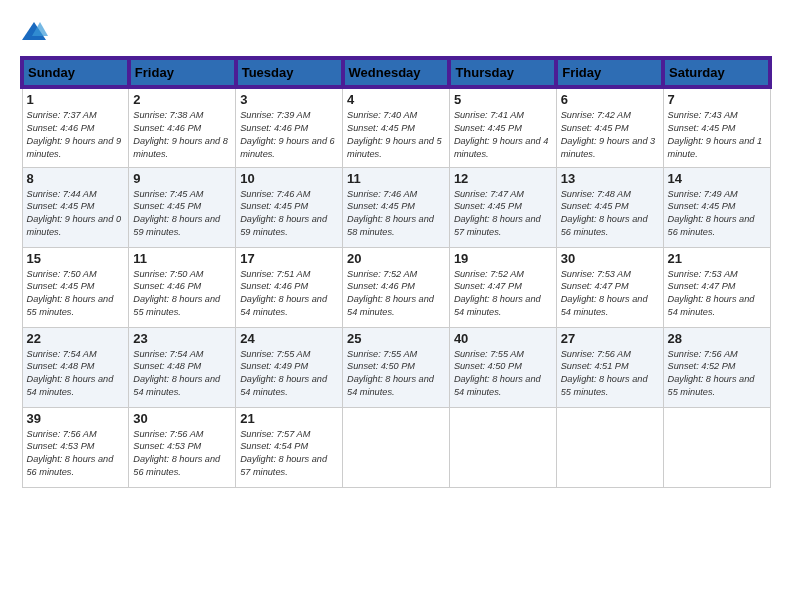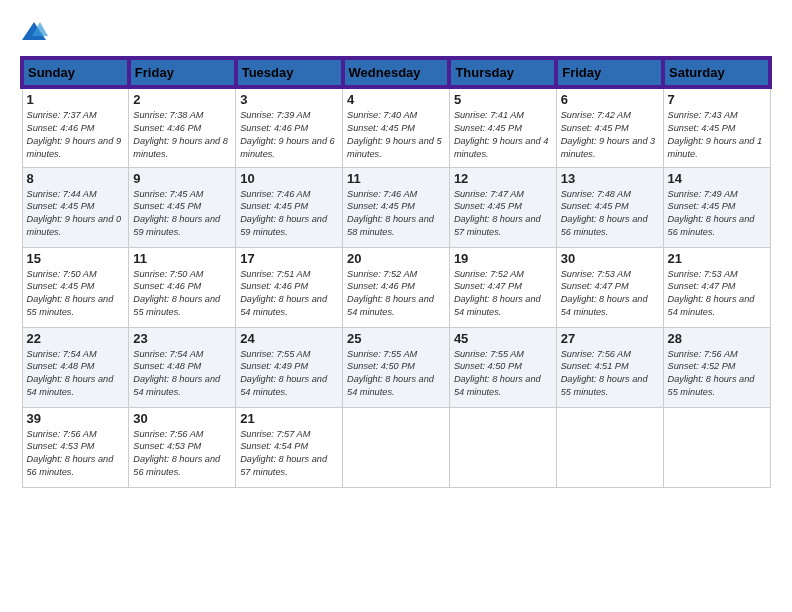--- a/index.html
+++ b/index.html
@@ -161,21 +161,21 @@
           <td><span class="day-num">20</span><span class="cell-text">Sunrise: 7:52 AM<br>Sunset: 4:46 PM<br>Daylight: 8 hours and 54 minutes.</span></td>
           <td><span class="day-num">19</span><span class="cell-text">Sunrise: 7:52 AM<br>Sunset: 4:47 PM<br>Daylight: 8 hours and 54 minutes.</span></td>
           <td><span class="day-num">30</span><span class="cell-text">Sunrise: 7:53 AM<br>Sunset: 4:47 PM<br>Daylight: 8 hours and 54 minutes.</span></td>
           <td><span class="day-num">21</span><span class="cell-text">Sunrise: 7:53 AM<br>Sunset: 4:47 PM<br>Daylight: 8 hours and 54 minutes.</span></td>
         </tr>
         <tr>
           <td><span class="day-num">22</span><span class="cell-text">Sunrise: 7:54 AM<br>Sunset: 4:48 PM<br>Daylight: 8 hours and 54 minutes.</span></td>
           <td><span class="day-num">23</span><span class="cell-text">Sunrise: 7:54 AM<br>Sunset: 4:48 PM<br>Daylight: 8 hours and 54 minutes.</span></td>
           <td><span class="day-num">24</span><span class="cell-text">Sunrise: 7:55 AM<br>Sunset: 4:49 PM<br>Daylight: 8 hours and 54 minutes.</span></td>
           <td><span class="day-num">25</span><span class="cell-text">Sunrise: 7:55 AM<br>Sunset: 4:50 PM<br>Daylight: 8 hours and 54 minutes.</span></td>
-          <td><span class="day-num">45</span><span class="cell-text">Sunrise: 7:55 AM<br>Sunset: 4:50 PM<br>Daylight: 8 hours and 54 minutes.</span></td>
+          <td><span class="day-num">40</span><span class="cell-text">Sunrise: 7:55 AM<br>Sunset: 4:50 PM<br>Daylight: 8 hours and 54 minutes.</span></td>
           <td><span class="day-num">27</span><span class="cell-text">Sunrise: 7:56 AM<br>Sunset: 4:51 PM<br>Daylight: 8 hours and 55 minutes.</span></td>
           <td><span class="day-num">28</span><span class="cell-text">Sunrise: 7:56 AM<br>Sunset: 4:52 PM<br>Daylight: 8 hours and 55 minutes.</span></td>
         </tr>
         <tr>
           <td><span class="day-num">39</span><span class="cell-text">Sunrise: 7:56 AM<br>Sunset: 4:53 PM<br>Daylight: 8 hours and 56 minutes.</span></td>
           <td><span class="day-num">30</span><span class="cell-text">Sunrise: 7:56 AM<br>Sunset: 4:53 PM<br>Daylight: 8 hours and 56 minutes.</span></td>
           <td><span class="day-num">21</span><span class="cell-text">Sunrise: 7:57 AM<br>Sunset: 4:54 PM<br>Daylight: 8 hours and 57 minutes.</span></td>
           <td class="empty"></td>
           <td class="empty"></td>
           <td class="empty"></td>

